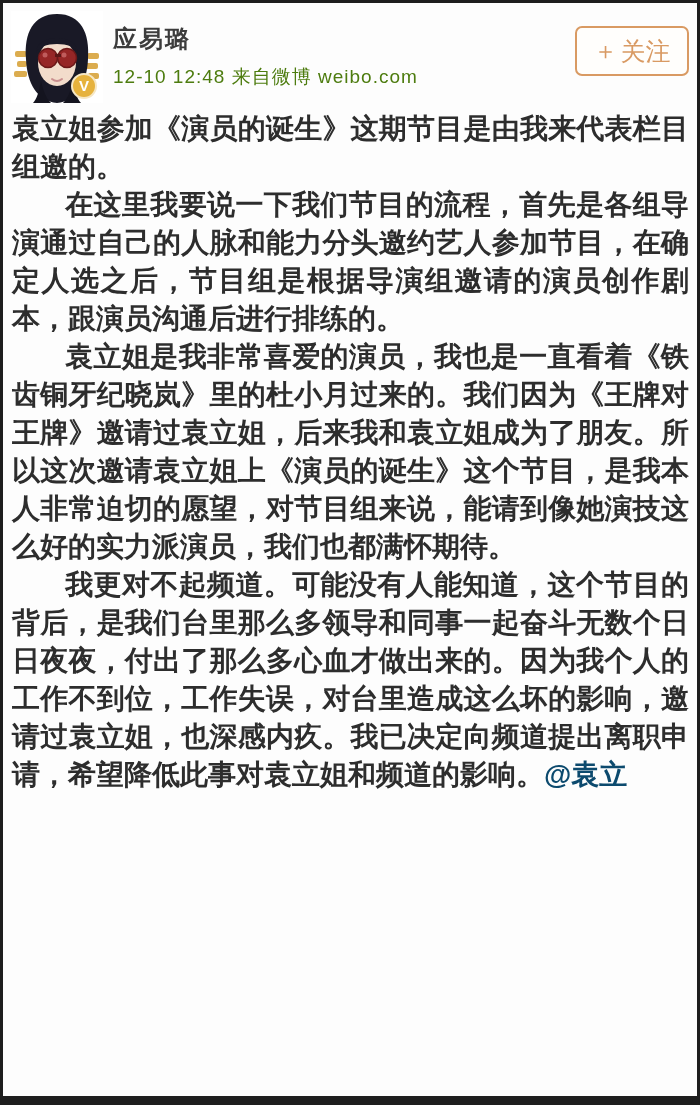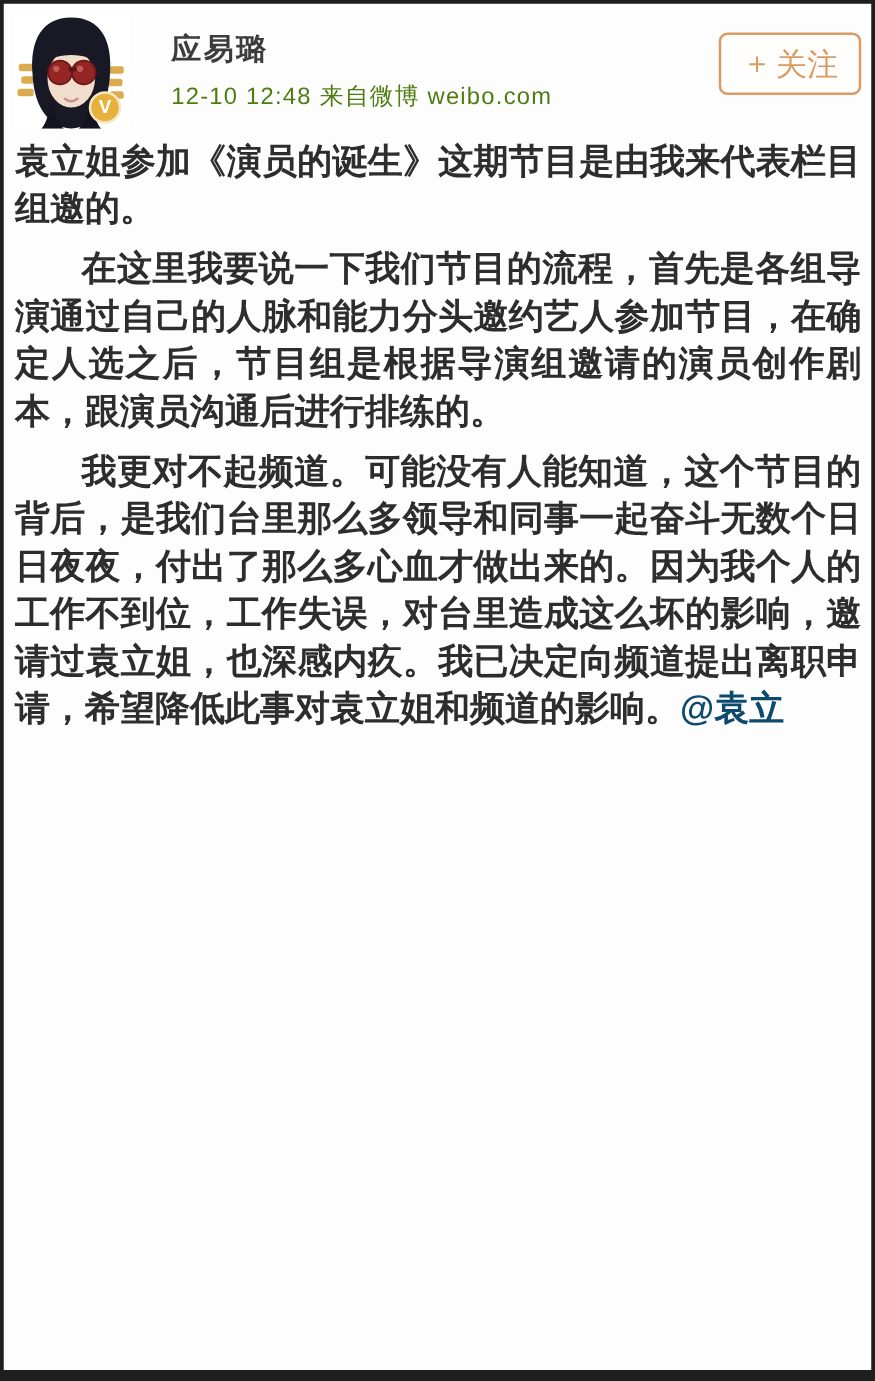--- a/index.html
+++ b/index.html
@@ -41,21 +41,21 @@
     height: 26px;
     border-radius: 50%;
     background: #e6b23d;
     border: 2px solid #f6e7c4;
     color: #ffffff;
     font-size: 15px;
     font-weight: bold;
     line-height: 22px;
     text-align: center;
   }
-  .meta { padding-left: 110px; padding-top: 20px; margin-left: 24px; }
+  .meta { padding-left: 110px; padding-top: 20px; }
   .username {
     font-size: 24px;
     font-weight: 600;
     color: #3c3c3c;
     letter-spacing: 2px;
     cursor: pointer;
   }
   .timestamp {
     margin-top: 9px;
     font-size: 19px;
@@ -86,21 +86,21 @@
   
   .post-body {
     padding: 5px 8px 0 9px;
     font-size: 28px;
     line-height: 38px;
     font-weight: 600;
     color: #2d2d2d;
     text-align: justify;
   }
   .post-body p { margin: 0; }
-  .post-body p.indent { text-indent: 1.9em; margin-top: 10px; }
+  .post-body p.indent { text-indent: 1.9em; }
   .mention {
     color: #0c4a6e;
     text-decoration: none;
     cursor: pointer;
   }
 </style>
 </head>
 <body>
 
 <div class="frame">
@@ -151,16 +151,17 @@
 
     <button class="follow">
       <span class="plus">＋</span>
         <span>关注</span>
     </button>
   </div>
 
   <div class="post-body">
     <p>袁立姐参加《演员的诞生》这期节目是由我来代表栏目组邀的。</p>
     <p class="indent">在这里我要说一下我们节目的流程，首先是各组导演通过自己的人脉和能力分头邀约艺人参加节目，在确定人选之后，节目组是根据导演组邀请的演员创作剧本，跟演员沟通后进行排练的。</p>
+    <p class="indent">袁立姐是我非常喜爱的演员，我也是一直看着《铁齿铜牙纪晓岚》里的杜小月过来的。我们因为《王牌对王牌》邀请过袁立姐，后来我和袁立姐成为了朋友。所以这次邀请袁立姐上《演员的诞生》这个节目，是我本人非常迫切的愿望，对节目组来说，能请到像她演技这么好的实力派演员，我们也都满怀期待。</p>
     <p class="indent"><span>我更对不起频道。可能没有人能知道，这个节目的背后，是我们台里那么多领导和同事一起奋斗无数个日日夜夜，付出了那么多心血才做出来的。因为我个人的工作不到位，工作失误，对台里造成这么坏的影响，邀请过袁立姐，也深感内疚。我已决定向频道提出离职申请，希望降低此事对袁立姐和频道的影响。</span><a class="mention">@袁立</a></p>
   </div>
 
 </div>
 
 </body></html>

